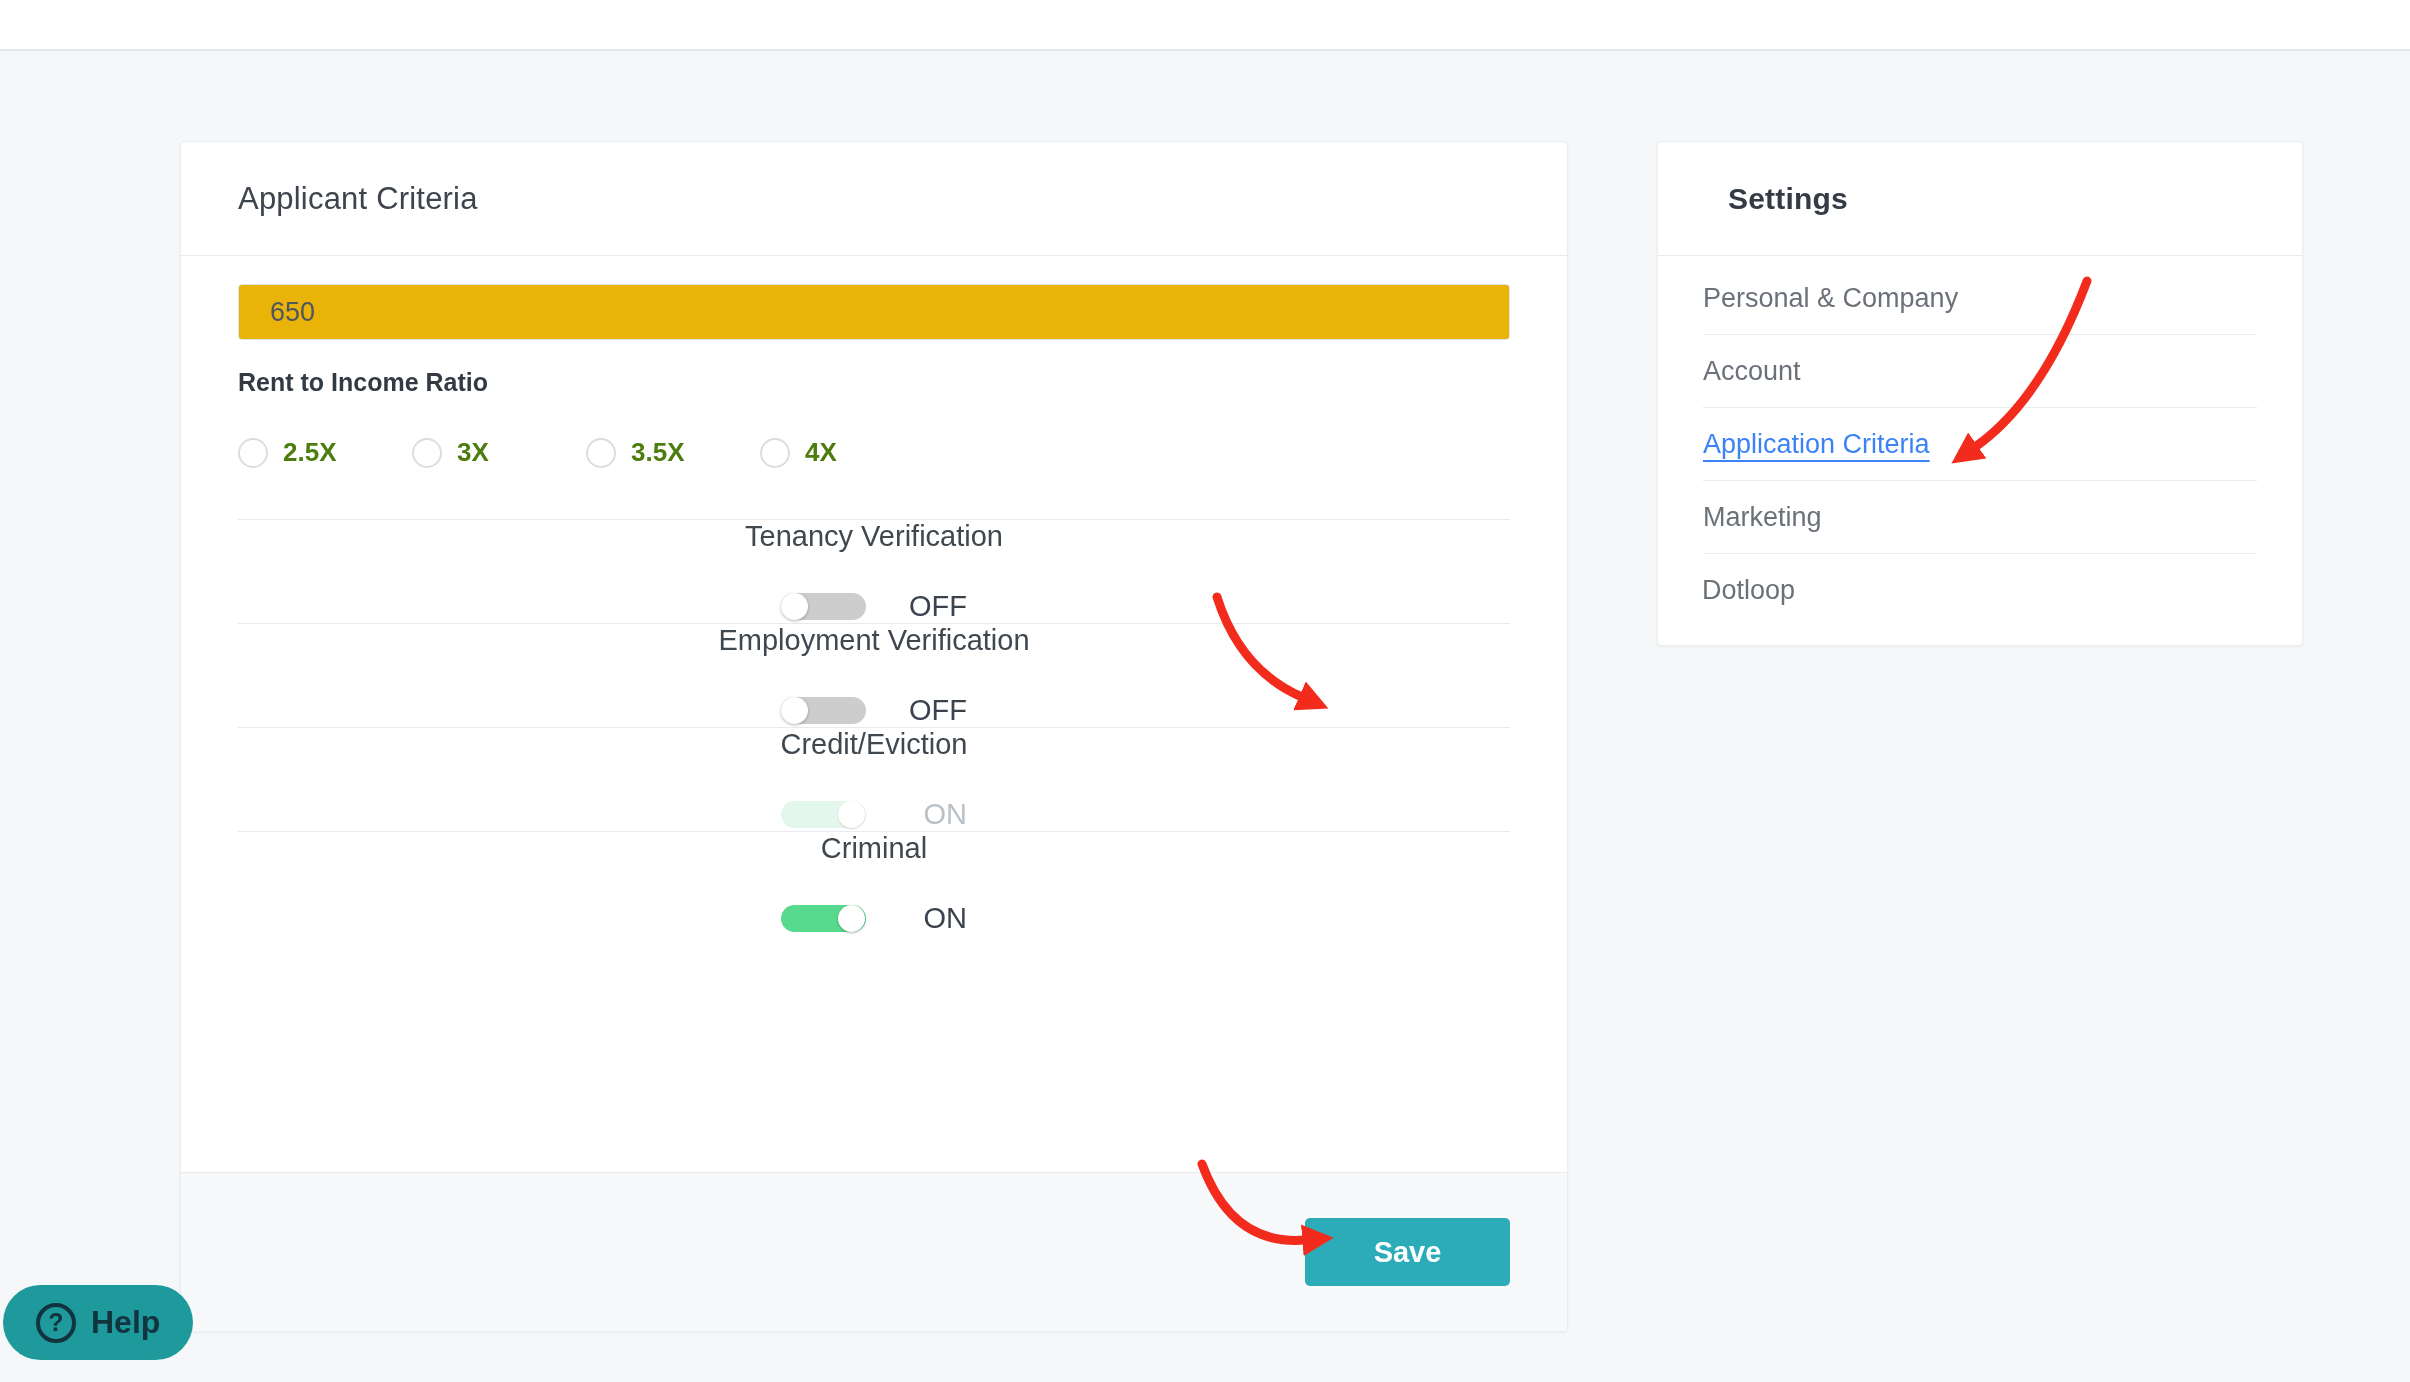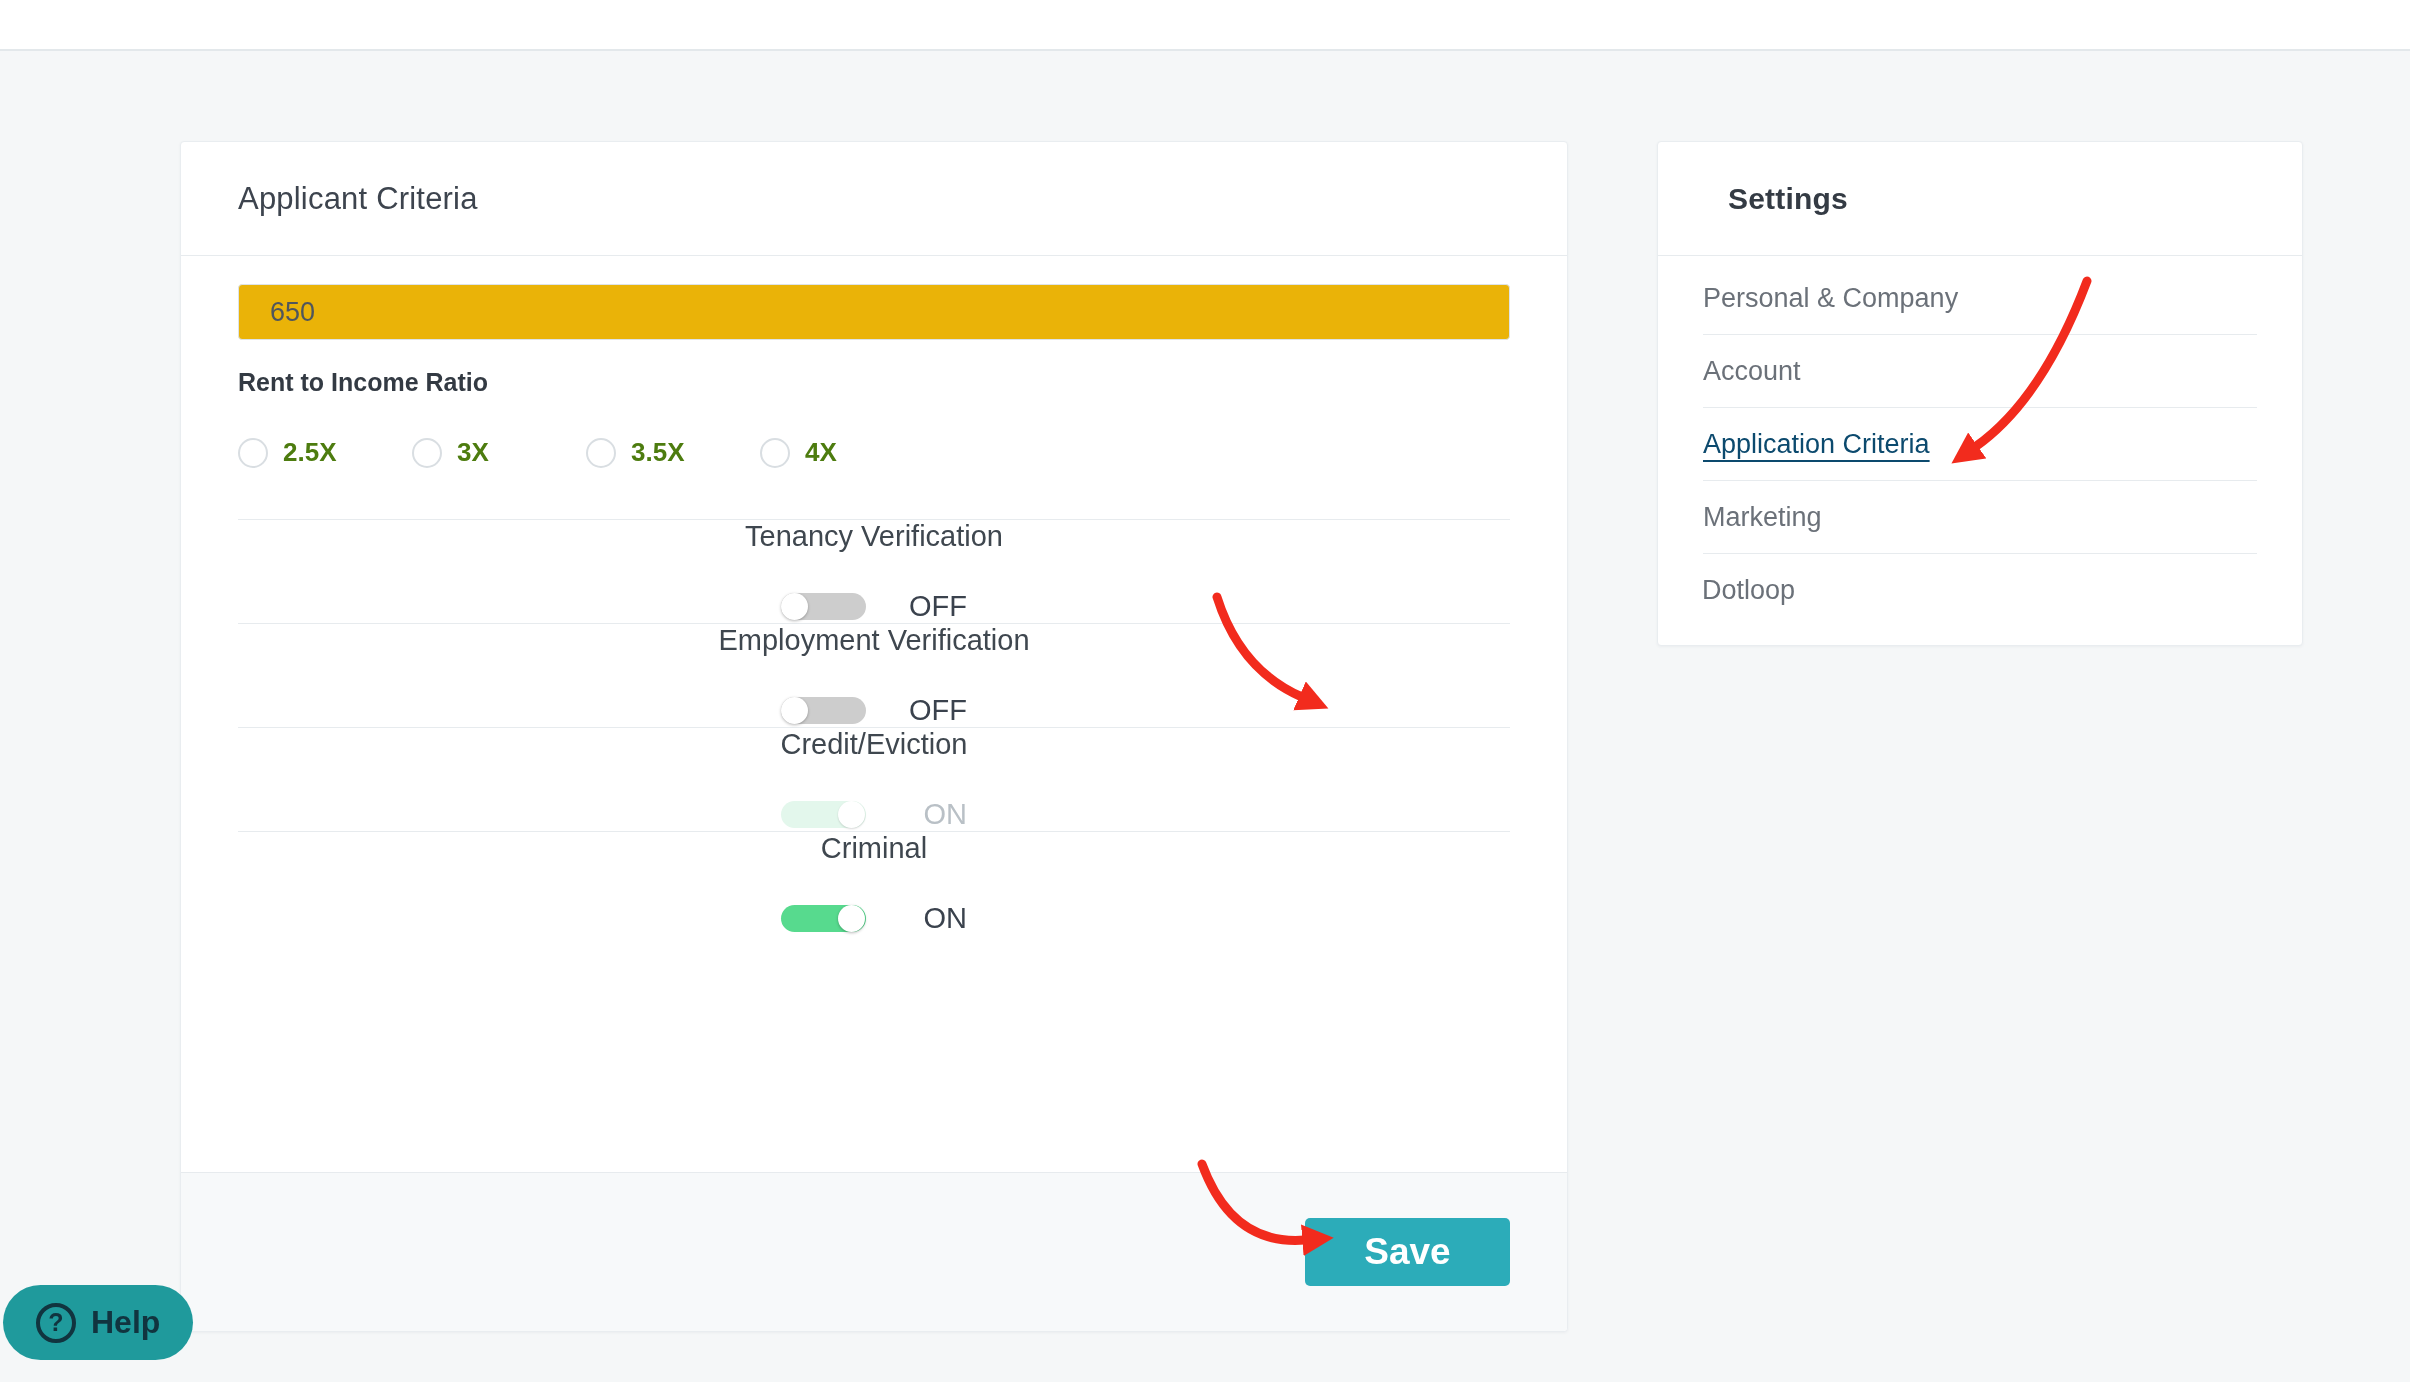--- a/index.html
+++ b/index.html
@@ -82,34 +82,34 @@
   .row-disabled .state-label { color:#b9c0c6; }
 
   .card-footer {
     position:absolute; left:0; right:0; bottom:0; height:159px;
     background:#f7f9fa; border-top:1px solid #e7ebee;
     border-radius:0 0 4px 4px;
     display:flex; align-items:center; justify-content:flex-end; padding-right:57px;
   }
   .save-btn {
     width:205px; height:68px; border:none; border-radius:5px;
-    background:#2cacb9; color:#ffffff; font-size:37px; font-weight:700;
+    background:#2cacb9; color:#ffffff; font-size:29px; font-weight:700;
     font-family:"Liberation Sans", sans-serif; cursor:pointer;
   }
 
   
   .settings-list { padding-top:6px; }
   .settings-item {
     margin:0 45px; height:73px; display:flex; align-items:center;
     border-bottom:1px solid #e7ebee;
     font-size:27px; color:#6b7179; cursor:pointer;
   }
   .settings-item:last-child { border-bottom:none;margin-left:44px; }
   .settings-item.active {
-    color:#0c4a6e; text-decoration:underline; text-underline-offset:7px;
+    color:#3b82f6; text-decoration:underline; text-underline-offset:7px;
   }
 
   
   #arrow-overlay {
     position:absolute; left:0; top:0; width:2410px; height:1382px;
     pointer-events:none;
   }
 
   
   .help-btn {

